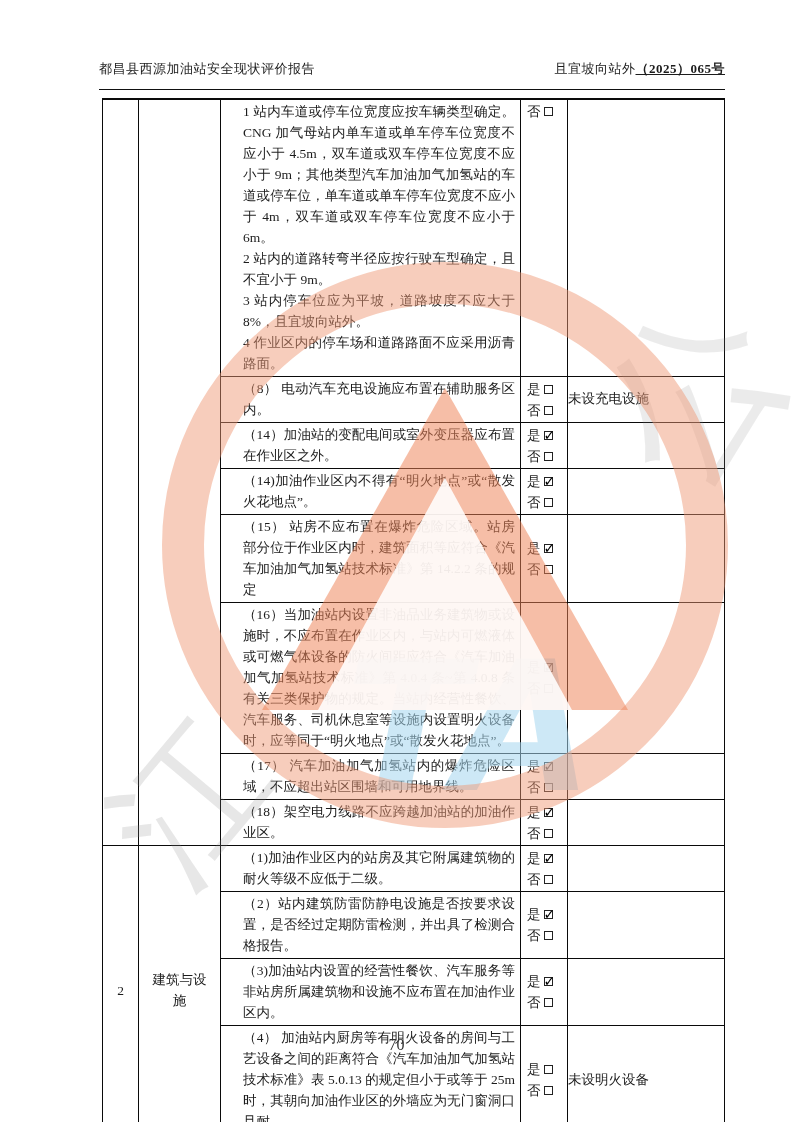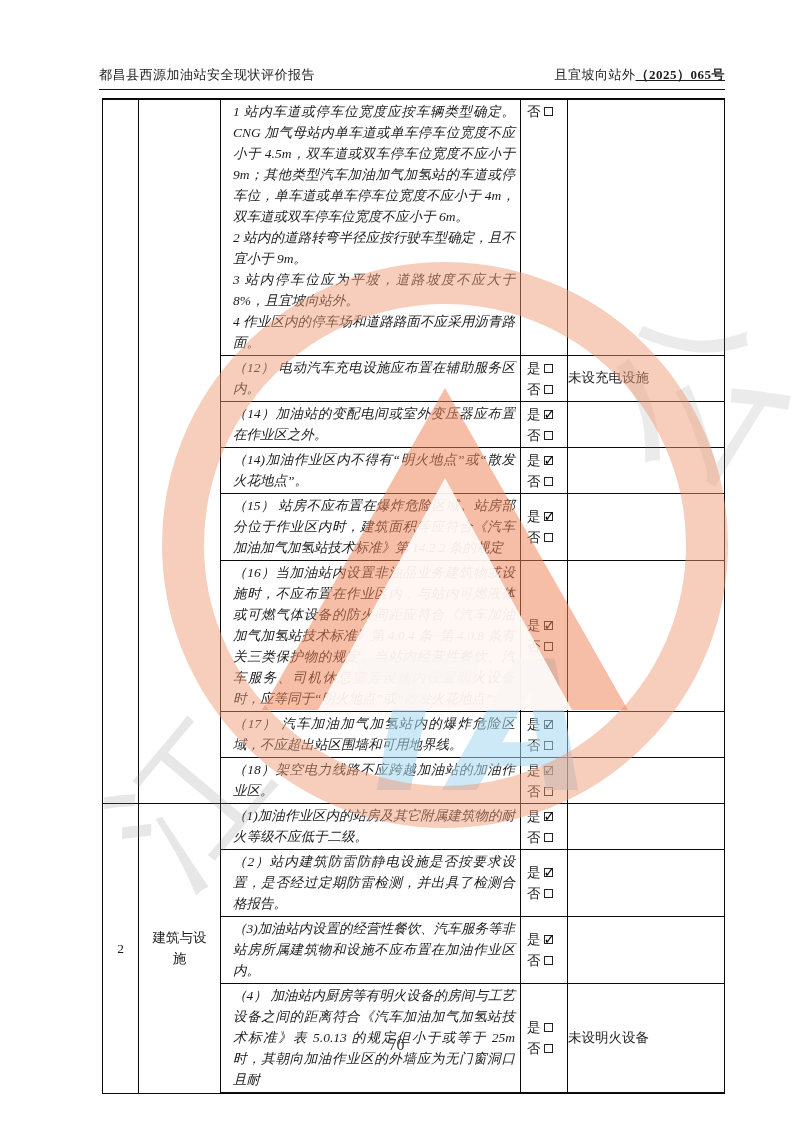--- a/index.html
+++ b/index.html
@@ -8,36 +8,36 @@
     position:relative; width:793px; height:1122px; margin:0 auto;
     background:#ffffff; overflow:hidden;
     font-family:"Liberation Serif","DejaVu Serif",serif;
     color:#1c1c1c;
   }
   
   .header {
     position:absolute; left:99px; right:68px; top:62px; height:28px;
     border-bottom:1.5px solid #111;
     display:flex; justify-content:space-between; align-items:flex-end;
-    padding-bottom:5px; font-size:13px; letter-spacing:.5px;
+    padding-bottom:11px; font-size:13px; letter-spacing:.5px;
   }
   .header .hdr-num { font-weight:bold;text-decoration:underline; }
   
   table.eval {
     position:absolute; left:102px; top:98px; width:622px;
     border-collapse:collapse; table-layout:fixed;
     font-size:13.5px; line-height:21px;
   }
   table.eval, table.eval td { border:1.4px solid #0a0a0a; }
   table.eval { border-top-width:2px; }
   table.eval tr:last-child td { border-bottom-width:2.5px; }
   td.c-num  { width:36px;  text-align:center; vertical-align:middle; }
   td.c-cat  { width:82px;  text-align:center; vertical-align:middle; padding:0 11px; }
-  td.c-text { width:300px; padding:1px 5px 2px 12px; vertical-align:top;
-              white-space:pre-line; text-align:justify;font-style:italic; }
+  td.c-text { width:300px; padding:1px 5px 2px 22px; vertical-align:top;
+              white-space:pre-line; text-align:justify; }
   td.c-cb   { width:47px;  vertical-align:middle; padding:1px 0 1px 6px; }
   td.c-cb.top { vertical-align:top; }
   td.c-rem  { width:157px; text-align:left; vertical-align:middle;font-family:Liberation Mono, monospace; }
   .cbline { display:flex; align-items:center; height:21px; }
   .box {
     display:inline-block; width:9px; height:9px; border:1.2px solid #222;
     margin-left:3px; position:relative; flex:0 0 auto;
   }
   .box.checked::after {
     content:"\2713"; position:absolute; left:-1px; top:-7px;
@@ -78,21 +78,21 @@
     <td class="c-cb top">
 
       <div class="cbline cb-no">
         <span class="cb-label">否</span>
         <span class="box"></span>
       </div>
     </td>
     <td class="c-rem"></td>
   </tr>
         <tr>
-    <td class="c-text">（12） 电动汽车充电设施应布置在辅助服务区内。</td>
+    <td class="c-text">（8） 电动汽车充电设施应布置在辅助服务区内。</td>
     <td class="c-cb">
       <div class="cbline cb-yes">
         <span class="cb-label">是</span>
         <span class="box"></span>
       </div>
       <div class="cbline cb-no">
         <span class="cb-label">否</span>
         <span class="box"></span>
       </div>
     </td>

